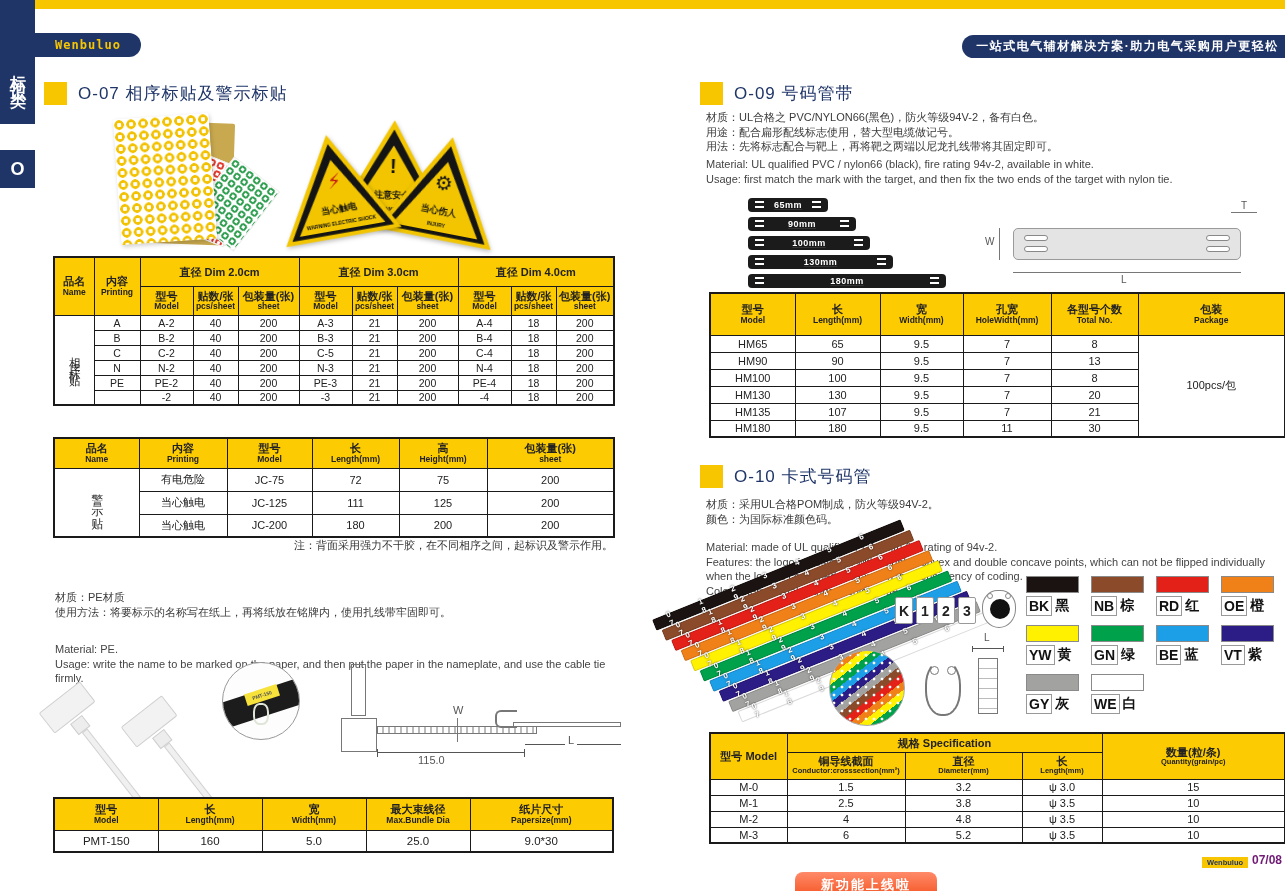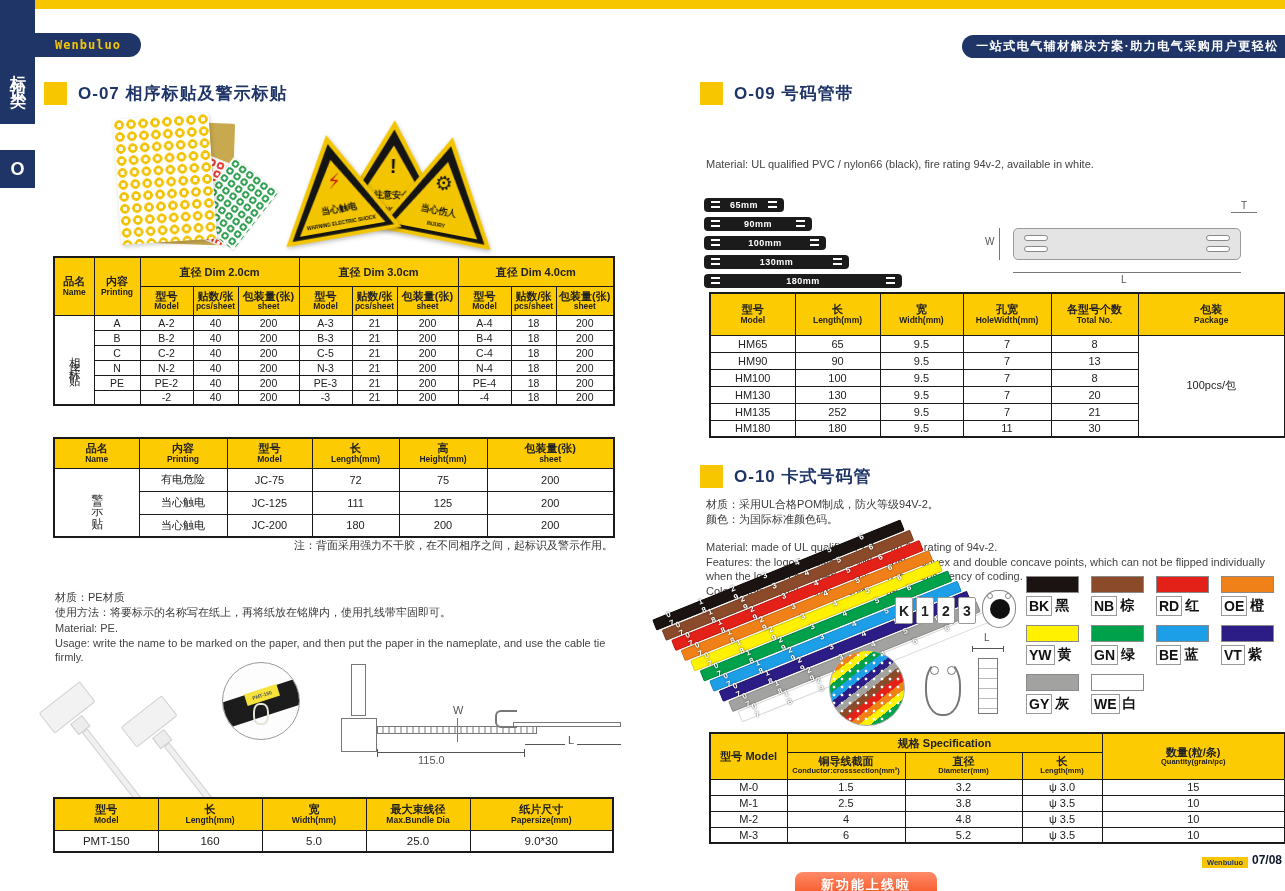--- a/index.html
+++ b/index.html
@@ -21,21 +21,21 @@
   .brand-pill{position:absolute;left:35px;top:33px;width:106px;height:24px;background:var(--navy);
     border-radius:0 13px 13px 0;color:var(--yellow);font-family:"DejaVu Sans Mono",monospace;
     font-size:12px;font-weight:700;display:flex;align-items:center;justify-content:center;letter-spacing:1px;}
   .slogan-pill{position:absolute;left:962px;top:35px;width:323px;height:23px;background:var(--navy);
     border-radius:12px 0 0 12px;color:#fff;font-size:12px;font-weight:700;letter-spacing:1.5px;
     display:flex;align-items:center;justify-content:center;padding-left:8px;}
 
   
   .sec-head{position:absolute;display:flex;align-items:center;gap:11px;}
   .bullet{width:23px;height:23px;background:var(--yellow);display:inline-block;}
-  .sec-title{color:var(--navy);font-size:17px;font-weight:700;letter-spacing:1px;white-space:nowrap;}
+  .sec-title{color:var(--navy);font-size:17px;font-weight:400;letter-spacing:1px;white-space:nowrap;}
 
   
   .desc{position:absolute;font-size:11px;line-height:1.32;color:#3a3a3a;}
   .desc .dline{white-space:pre-wrap;}
   .desc.en{color:#444;}
 
   
   table.cat{position:absolute;border-collapse:collapse;table-layout:fixed;background:#fff;
     border:2px solid #1a1a1a;}
   .cat th,.cat td{border:1px solid #1a1a1a;text-align:center;vertical-align:middle;
@@ -121,21 +121,21 @@
   .dA .dim:before{left:0;} .dA .dim:after{right:0;}
   .dA .dlab{position:absolute;left:110px;top:90px;font-size:11px;background:#fff;padding:0 3px;}
   .dB{left:440px;top:60px;width:130px;height:50px;}
   .dB .hook{position:absolute;left:0;top:0;width:22px;height:18px;border:2px solid #777;
     border-right:none;border-radius:6px 0 0 6px;}
   .dB .flat{position:absolute;left:18px;top:12px;width:108px;height:5px;border:1px solid #777;}
   .dB .dim{position:absolute;left:30px;top:34px;width:96px;border-top:1px solid #555;}
   .dB .dlab{position:absolute;left:70px;top:24px;font-size:11px;background:#fff;padding:0 3px;}
 
   
-  .straps{position:absolute;left:704px;top:198px;width:240px;}
+  .straps{position:absolute;left:748px;top:198px;width:240px;text-decoration:underline;}
   .strap{position:relative;height:14px;background:#1b1b1b;border-radius:4px;margin-bottom:5px;
     display:flex;align-items:center;justify-content:center;}
   .strap-label{color:#fff;font-size:9px;font-weight:700;letter-spacing:.5px;}
   .slots{position:absolute;top:3px;width:9px;height:8px;
     background:linear-gradient(#fff 0 2px,transparent 2px 5px,#fff 5px 7px,transparent 7px);}
   .slots.l{left:7px;} .slots.r{right:7px;}
   .o09-diagram{position:absolute;left:985px;top:212px;width:290px;height:80px;color:#555;}
   .o09-diagram .plate{position:absolute;left:28px;top:16px;width:228px;height:32px;background:#E4E4E4;
     border:1px solid #9a9a9a;border-radius:5px;}
   .o09-diagram .slot{position:absolute;width:24px;height:6px;background:#fff;border:1px solid #888;border-radius:3px;}
@@ -190,21 +190,21 @@
   .swatch{width:65px;margin-bottom:9px;}
   .sw-bar{width:53px;height:17px;border:1px solid #8a8a8a;margin-bottom:3px;}
   .sw-lab{display:flex;align-items:center;gap:3px;}
   .sw-code{border:1px solid #999;background:#fff;padding:0 2px;font-size:14px;font-weight:700;color:#111;
     line-height:18px;}
   .sw-cn{font-size:14px;font-weight:700;color:#111;}
 
   
   .foot-badge{position:absolute;left:1202px;top:857px;width:46px;height:11px;background:var(--yellow);
     color:var(--navy);font-size:7.5px;font-weight:700;display:flex;align-items:center;justify-content:center;}
-  .foot-page{position:absolute;left:1252px;top:853px;font-size:12px;font-weight:700;color:#0f172a;}
+  .foot-page{position:absolute;left:1252px;top:853px;font-size:12px;font-weight:700;color:#701a75;}
   .ribbon{position:absolute;left:795px;top:872px;width:142px;height:27px;border-radius:8px;
     background:linear-gradient(180deg,#FF8A69,#F4511E);color:#fff;font-size:13px;font-weight:700;
     letter-spacing:2px;display:flex;align-items:flex-start;justify-content:center;padding-top:4px;}
 </style>
 </head>
 <body>
 
 <div class="page">
 
   <div class="topbar"></div>
@@ -624,21 +624,21 @@
     </table>
 
   <div class="note" style="left:53px;top:538px;width:560px;text-align:right;">注：背面采用强力不干胶，在不同相序之间，起标识及警示作用。</div>
 
 
   <div class="desc" style="left:55px;top:590px;width:560px;">
 
   <div class="dline">材质：PE材质</div>
       <div class="dline">使用方法：将要标示的名称写在纸上，再将纸放在铭牌内，使用扎线带牢固即可。</div>
     </div>
-  <div class="desc en" style="left:55px;top:621px;width:560px;">
+  <div class="desc en" style="left:55px;top:642px;width:560px;">
 
   <div class="dline">Material: PE.</div>
       <div class="dline">Usage: write the name to be marked on the paper, and then put the paper in the nameplate, and use the cable tie firmly.</div>
     </div>
 
   <div class="o08-photo">
     <div class="tie">
       <div class="tie-plate"></div>
       <div class="tie-head"></div>
       <div class="tie-tail"></div>
@@ -721,23 +721,30 @@
           </td>
         </tr>
       </tbody>
     </table>
 
   <div class="sec-head" style="left:700px;top:82px;">
     <span class="bullet"></span>
     <span class="sec-title">O-09 号码管带</span>
   </div>
 
+  <div class="desc" style="left:706px;top:110px;width:575px;">
+
+  <div class="dline">材质：UL合格之 PVC/NYLON66(黑色)，防火等级94V-2，备有白色。</div>
+      <div class="dline">用途：配合扁形配线标志使用，替大型电缆做记号。</div>
+      <div class="dline">用法：先将标志配合与靶上，再将靶之两端以尼龙扎线带将其固定即可。</div>
+    </div>
   <div class="desc en" style="left:706px;top:157px;width:575px;">
 
   <div class="dline">Material: UL qualified PVC / nylon66 (black), fire rating 94v-2, available in white.</div>
+      <div class="dline">Usage: first match the mark with the target, and then fix the two ends of the target with nylon tie.</div>
     </div>
 
   <div class="straps">
 
       <div class="strap" style="width: 80px;">
         <span class="slots l"></span>
         <span class="strap-label">65mm</span>
         <span class="slots r"></span>
       </div>
 
@@ -888,21 +895,21 @@
           </td>
           <td>
             <div>20</div>
           </td>
         </tr>
         <tr>
           <td>
             <div>HM135</div>
           </td>
           <td>
-            <div>252</div>
+            <div>107</div>
           </td>
           <td>
             <div>9.5</div>
           </td>
           <td>
             <div>7</div>
           </td>
           <td>
             <div>21</div>
           </td>

